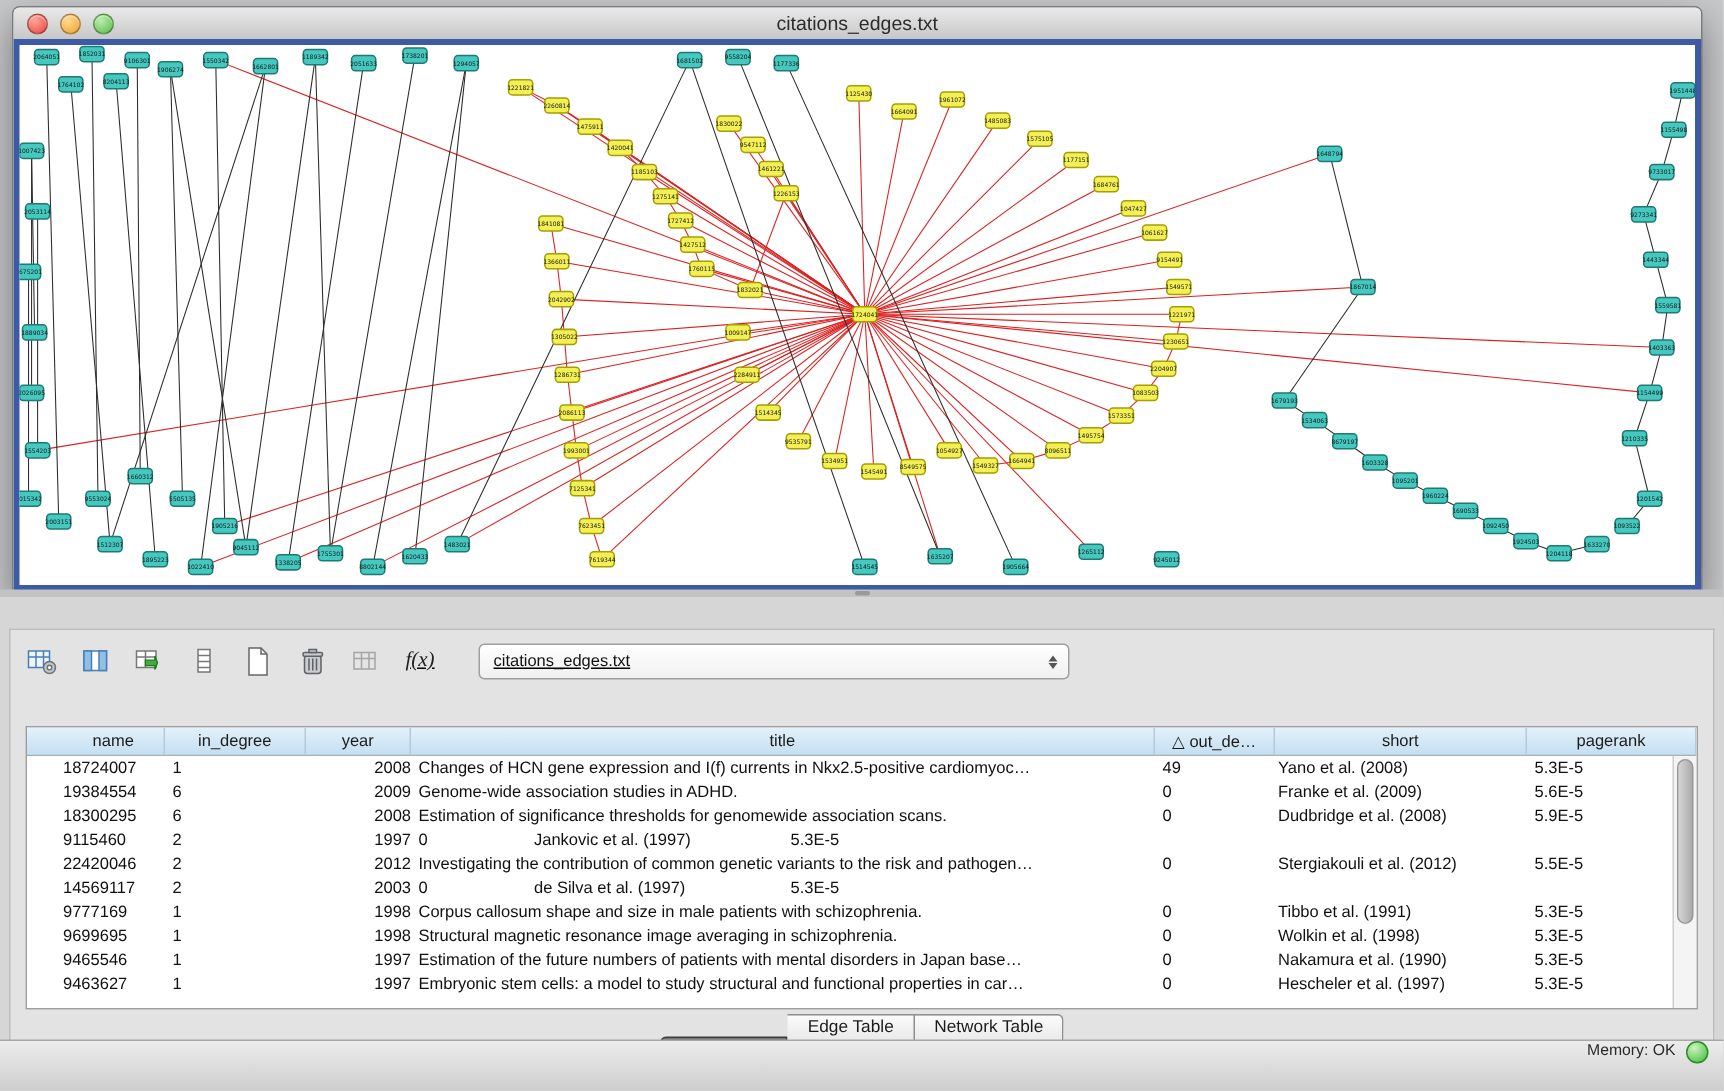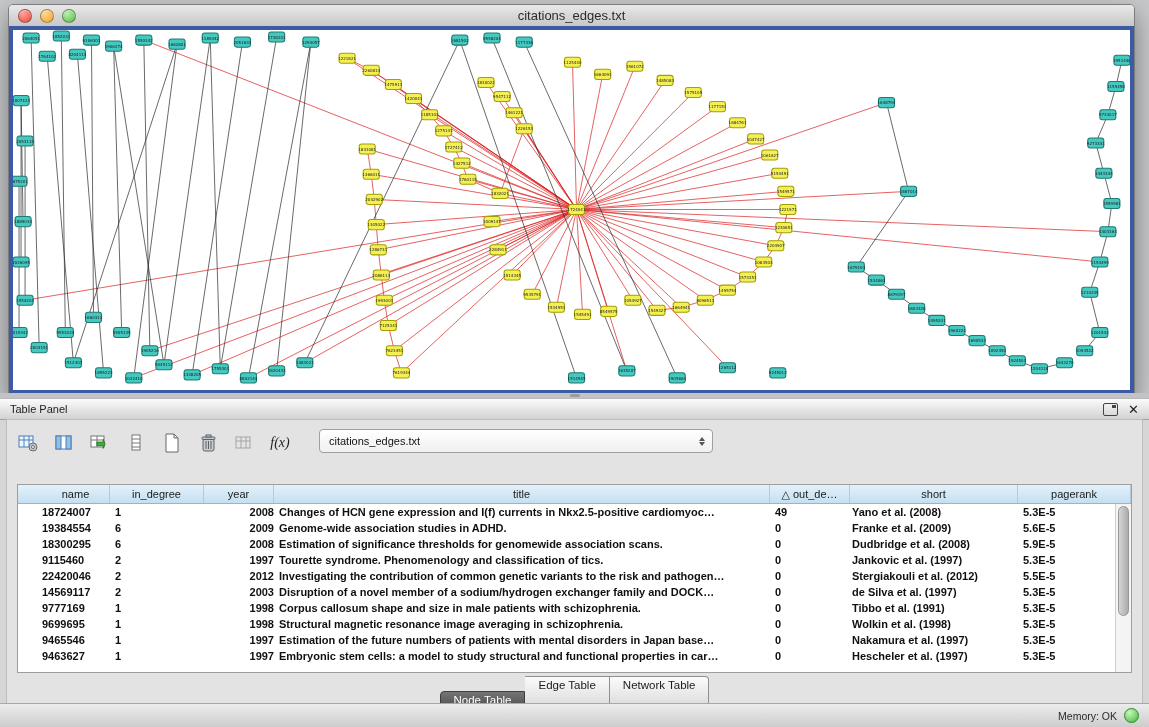--- a/index.html
+++ b/index.html
@@ -51,61 +51,61 @@
   }
   .panel-title{font-size:11px;color:#1e1e1e;}
   .pt-spacer{flex:1;}
   .float-ic{width:13px;height:11px;border:1.5px solid #444;border-radius:2px;position:relative;}
   .float-ic:before{content:"";position:absolute;right:1px;top:1px;width:4px;height:3px;background:#444;}
   .close-ic{font-size:13px;font-weight:bold;color:#222;line-height:13px;}
 
   .panel-body{position:absolute;top:21px;left:6px;right:6px;bottom:24px;background:#e3e3e3;border:1px solid #bdbdbd;border-bottom:none;}
 
   
-  .tp-toolbar{display:flex;align-items:flex-end;gap:14px;padding:9px 10px 4px;}
+  .tp-toolbar{display:flex;align-items:center;gap:14px;padding:9px 10px 4px;text-decoration:underline;}
   .tico{width:22px;height:20px;display:flex;align-items:center;justify-content:center;}
   .fx{font-family:"Liberation Serif","DejaVu Serif",serif;font-style:italic;font-size:14px;color:#222;}
   .combo{
     margin-left:14px;width:392px;height:22px;background:linear-gradient(#fff,#f0f0f0);
     border:1px solid #9f9f9f;border-radius:4px;display:flex;align-items:center;
     font-size:11px;color:#111;position:relative;
   }
   .combo .val{padding-left:9px;flex:1;}
   .stepper{width:15px;height:16px;margin-right:3px;display:flex;flex-direction:column;align-items:center;justify-content:center;gap:1px;}
   .stepper i{width:0;height:0;border-left:3.5px solid transparent;border-right:3.5px solid transparent;}
   .stepper .up{border-bottom:4px solid #555;}
   .stepper .dn{border-top:4px solid #555;}
 
   
   .table-wrap{position:absolute;top:64px;left:10px;right:10px;height:187px;background:#fff;border:1px solid #9e9e9e;overflow:hidden;}
   .thead{display:flex;height:18px;background:linear-gradient(#e3f1fb,#c5dff1);border-bottom:1px solid #9db4c4;}
   .th{box-sizing:border-box;border-right:1px solid #b6c9d6;font-size:11px;color:#1b1b1b;
       display:flex;align-items:center;justify-content:center;overflow:hidden;white-space:nowrap;}
-  .tbody{position:absolute;top:19px;left:0;right:15px;bottom:0;background:#fff;font-weight:bold;}
+  .tbody{position:absolute;top:19px;left:0;right:15px;bottom:0;background:#fff;}
   .tr{display:flex;height:16px;align-items:center;}
   .td{box-sizing:border-box;font-size:11px;color:#101010;padding:0 0 0 5px;overflow:hidden;white-space:nowrap;text-overflow:clip;}
   .c0{width:92px;padding-left:24px;} .c1{width:94px;} .c2{width:70px;text-align:right;} .c3{width:496px;} .c4{width:80px;} .c5{width:168px;} .c6{flex:1;}
   .td.c5{text-align:left;padding:0 2px;}
   .vscroll{position:absolute;right:0;top:19px;bottom:0;width:15px;background:#f4f4f4;border-left:1px solid #cfcfcf;}
   .vthumb{position:absolute;left:2px;right:2px;top:2px;height:108px;border-radius:6px;
           background:linear-gradient(90deg,#d6d6d6,#ababab);border:1px solid #979797;}
 
   
   .tabs{position:absolute;left:0;right:0;top:256px;display:flex;justify-content:center;}
   .tab{font-size:11.5px;padding:2px 13px 3px;background:linear-gradient(#fbfbfb,#d9d9d9);
        border:1px solid #8f8f8f;border-left:none;color:#1b1b1b;}
   .tab:first-child{border-left:1px solid #8f8f8f;border-radius:4px 0 0 4px;margin-top:15px;}
   .tab:last-child{border-radius:0 4px 4px 0;}
   .tab.active{background:linear-gradient(#757575,#4c4c4c);color:#fff;border-color:#3d3d3d;}
 
   
   .statusbar{
-    position:absolute;left:0;right:0;bottom:0;height:24px;
+    position:absolute;left:0;right:0;bottom:0;height:34px;
     background:linear-gradient(#ececec,#cdcdcd);border-top:1px solid #a8a8a8;
-    display:flex;align-items:center;justify-content:flex-end;padding:0 10px;gap:7px;box-sizing:border-box;
+    display:flex;align-items:flex-start;justify-content:flex-end;padding:0 10px;gap:7px;box-sizing:border-box;
   }
   .mem-label{font-size:10.5px;color:#2a2a2a;}
   .mem-dot{width:13px;height:13px;border-radius:50%;border:1px solid #2d8a28;
            background:radial-gradient(circle at 35% 28%,#c9f7bd,#3fb838);}
 </style>
 </head>
 <body>
 
 <div class="mac-window">
   <div class="titlebar">
@@ -738,26 +738,20 @@
         </g>
       </svg>
   </div>
 </div>
 
 <div class="splitter">
     <div class="grip"></div>
   </div>
 
 <div class="table-panel">
-  <div class="panel-titlebar">
-    <span class="panel-title">Table Panel</span>
-    <span class="pt-spacer"></span>
-    <span class="float-ic"></span>
-    <span class="close-ic">✕</span>
-  </div>
 
   <div class="panel-body">
     <div class="tp-toolbar">
       <span class="tico">
         <svg width="20" height="18">
             <rect x="1" y="2" width="14" height="11" fill="#eef6fd" stroke="#4a7fb5"></rect>
             <line x1="1" y1="6" x2="15" y2="6" stroke="#4a7fb5"></line>
             <line x1="6" y1="2" x2="6" y2="13" stroke="#4a7fb5"></line>
             <line x1="11" y1="2" x2="11" y2="13" stroke="#4a7fb5"></line>
             <circle cx="15" cy="13" r="4" fill="#bfc6cc" stroke="#6a7077"></circle>
@@ -857,39 +851,37 @@
             <div class="td c2">2008</div>
             <div class="td c3">Estimation of significance thresholds for genomewide association scans.</div>
             <div class="td c4">0</div>
             <div class="td c5">Dudbridge et al. (2008)</div>
             <div class="td c6">5.9E-5</div>
           </div>
           <div class="tr">
             <div class="td c0">9115460</div>
             <div class="td c1">2</div>
             <div class="td c2">1997</div>
-            <div class="td c3">Tourette syndrome. Phenomenology and classification of tics.</div>
             <div class="td c4">0</div>
             <div class="td c5">Jankovic et al. (1997)</div>
             <div class="td c6">5.3E-5</div>
           </div>
           <div class="tr">
             <div class="td c0">22420046</div>
             <div class="td c1">2</div>
             <div class="td c2">2012</div>
             <div class="td c3">Investigating the contribution of common genetic variants to the risk and pathogen…</div>
             <div class="td c4">0</div>
             <div class="td c5">Stergiakouli et al. (2012)</div>
             <div class="td c6">5.5E-5</div>
           </div>
           <div class="tr">
             <div class="td c0">14569117</div>
             <div class="td c1">2</div>
             <div class="td c2">2003</div>
-            <div class="td c3">Disruption of a novel member of a sodium/hydrogen exchanger family and DOCK…</div>
             <div class="td c4">0</div>
             <div class="td c5">de Silva et al. (1997)</div>
             <div class="td c6">5.3E-5</div>
           </div>
           <div class="tr">
             <div class="td c0">9777169</div>
             <div class="td c1">1</div>
             <div class="td c2">1998</div>
             <div class="td c3">Corpus callosum shape and size in male patients with schizophrenia.</div>
             <div class="td c4">0</div>
@@ -904,21 +896,21 @@
             <div class="td c4">0</div>
             <div class="td c5">Wolkin et al. (1998)</div>
             <div class="td c6">5.3E-5</div>
           </div>
           <div class="tr">
             <div class="td c0">9465546</div>
             <div class="td c1">1</div>
             <div class="td c2">1997</div>
             <div class="td c3">Estimation of the future numbers of patients with mental disorders in Japan base…</div>
             <div class="td c4">0</div>
-            <div class="td c5">Nakamura et al. (1997)</div>
+            <div class="td c5">Nakamura et al. (1990)</div>
             <div class="td c6">5.3E-5</div>
           </div>
           <div class="tr">
             <div class="td c0">9463627</div>
             <div class="td c1">1</div>
             <div class="td c2">1997</div>
             <div class="td c3">Embryonic stem cells: a model to study structural and functional properties in car…</div>
             <div class="td c4">0</div>
             <div class="td c5">Hescheler et al. (1997)</div>
             <div class="td c6">5.3E-5</div>

